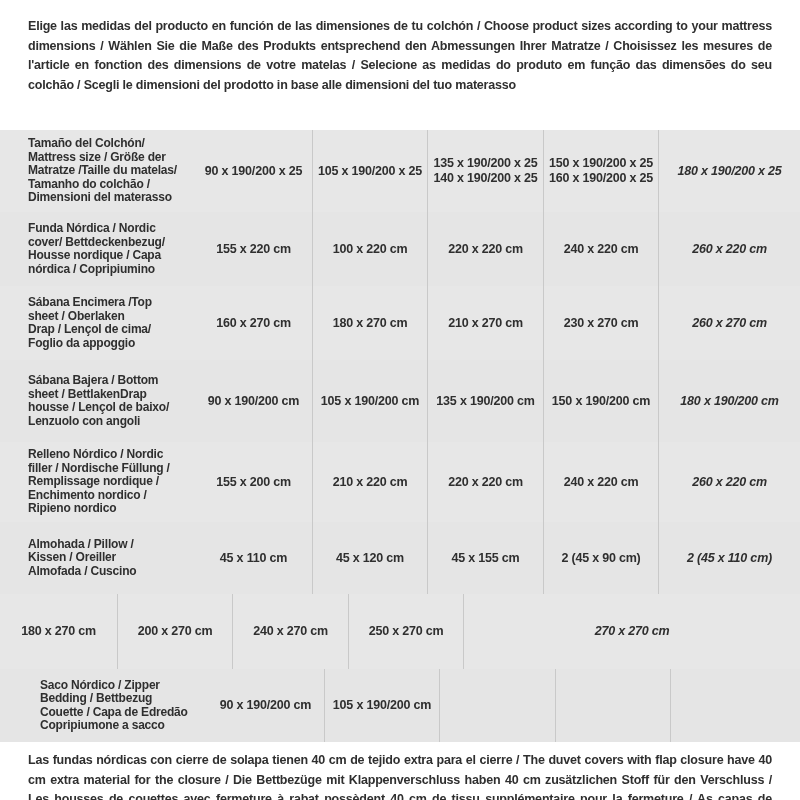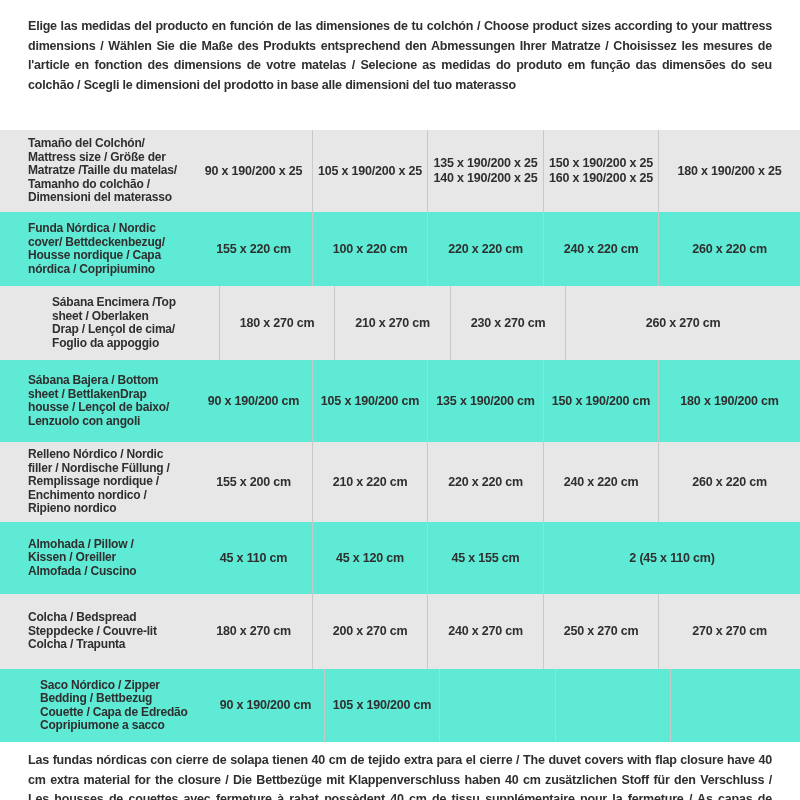--- a/index.html
+++ b/index.html
@@ -18,21 +18,21 @@
     font-size:12.5px;
     line-height:19.5px;
     letter-spacing:-0.2px;
     text-align:justify;
     color:var(--text, #2f2f2f);
   }
   .note.top { padding-top:17px; }
   .note.bottom { padding-top:9px; }
 
   .size-table { margin-top:8px; width:800px; }
-  .row { display:flex; align-items:stretch; width:800px; background:#5eead4; }
+  .row { display:flex; align-items:stretch; width:800px; background:#e5e5e5; }
   .row.shaded { background:var(--row-shade, #e7e7e7); }
 
   .cell {
     display:flex; align-items:center;
     white-space:pre-line;
     font-size:12.5px;
     letter-spacing:-0.2px;
   }
   .cell.label {
     width:195px;
@@ -44,25 +44,25 @@
   }
   .cell.val {
     justify-content:center;
     text-align:center;
     line-height:15px;
   }
   .c1 { width:117px; }
   .c2 { width:115px; border-left:1px solid var(--divider, #c9c9c9); }
   .c3 { width:116px; border-left:1px solid var(--divider, #c9c9c9); }
   .c4 { width:115px; border-left:1px solid var(--divider, #c9c9c9); }
-  .c5 { flex:1; border-left:1px solid var(--divider, #c9c9c9); }
+  .c5 { flex:1; border-left:1px solid var(--divider, #c9c9c9);font-style:italic; }
 
   .r1 { min-height:82px;margin-top:35px; }
   .r2 { min-height:74px; }
-  .r3 { min-height:74px;padding-left:24px; }
+  .r3 { min-height:74px; }
   .r4 { min-height:82px; }
   .r5 { min-height:80px; }
   .r6 { min-height:72px; }
   .r7 { min-height:75px; }
   .r8 { min-height:73px;padding-left:12px; }
 </style>
 </head>
 <body>
 
 <div class="page">
@@ -96,20 +96,21 @@
       <div class="cell val c3">220 x 220 cm</div>
       <div class="cell val c4">240 x 220 cm</div>
       <div class="cell val c5">260 x 220 cm</div>
     </div>
 
     <div class="row shaded r3">
       <div class="cell label">Sábana Encimera /Top
 sheet / Oberlaken
 Drap / Lençol de cima/
 Foglio da appoggio</div>
+      <div class="cell val c1">160 x 270 cm</div>
       <div class="cell val c2">180 x 270 cm</div>
       <div class="cell val c3">210 x 270 cm</div>
       <div class="cell val c4">230 x 270 cm</div>
       <div class="cell val c5">260 x 270 cm</div>
     </div>
 
     <div class="row r4">
       <div class="cell label">Sábana Bajera / Bottom
 sheet / BettlakenDrap
 housse / Lençol de baixo/
@@ -134,27 +135,25 @@
       <div class="cell val c5">260 x 220 cm</div>
     </div>
 
     <div class="row r6">
       <div class="cell label">Almohada  / Pillow /
 Kissen / Oreiller
 Almofada / Cuscino</div>
       <div class="cell val c1">45 x 110 cm</div>
       <div class="cell val c2">45 x 120 cm</div>
       <div class="cell val c3">45 x 155 cm</div>
+      <div class="cell val c4">2 (45 x 90 cm)</div>
       <div class="cell val c5">2 (45 x 110 cm)</div>
     </div>
 
     <div class="row shaded r7">
-      <div class="cell label">Colcha / Bedspread
-Steppdecke / Couvre-lit
-Colcha / Trapunta</div>
       <div class="cell val c1">180 x 270 cm</div>
       <div class="cell val c2">200 x 270 cm</div>
       <div class="cell val c3">240 x 270 cm</div>
       <div class="cell val c4">250 x 270 cm</div>
       <div class="cell val c5">270 x 270 cm</div>
     </div>
 
     <div class="row r8">
       <div class="cell label">Saco Nórdico / Zipper
 Bedding / Bettbezug

